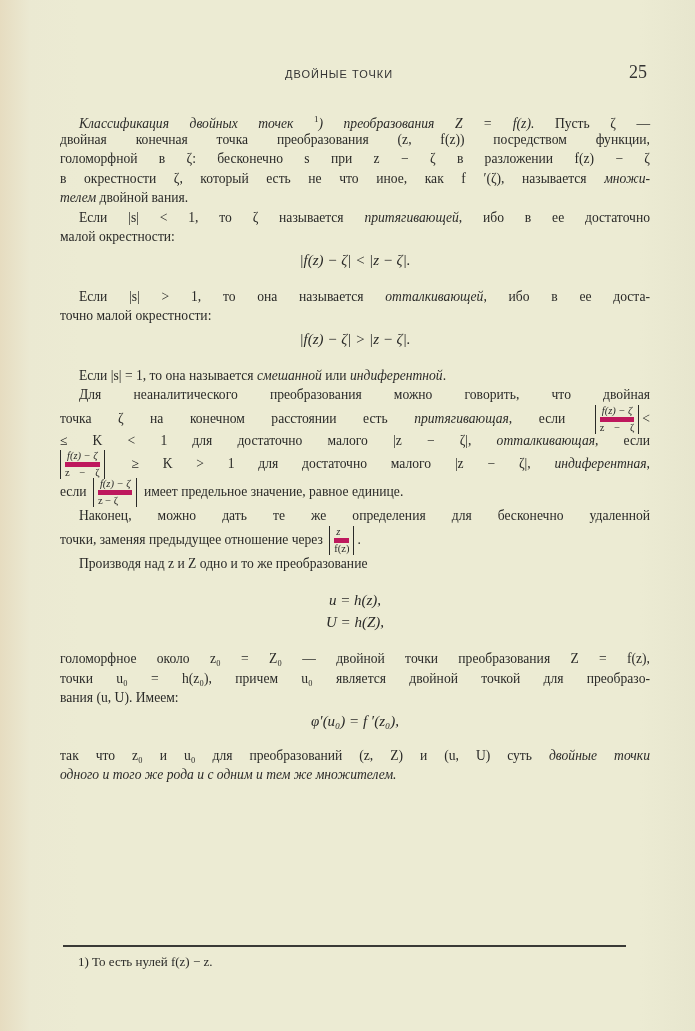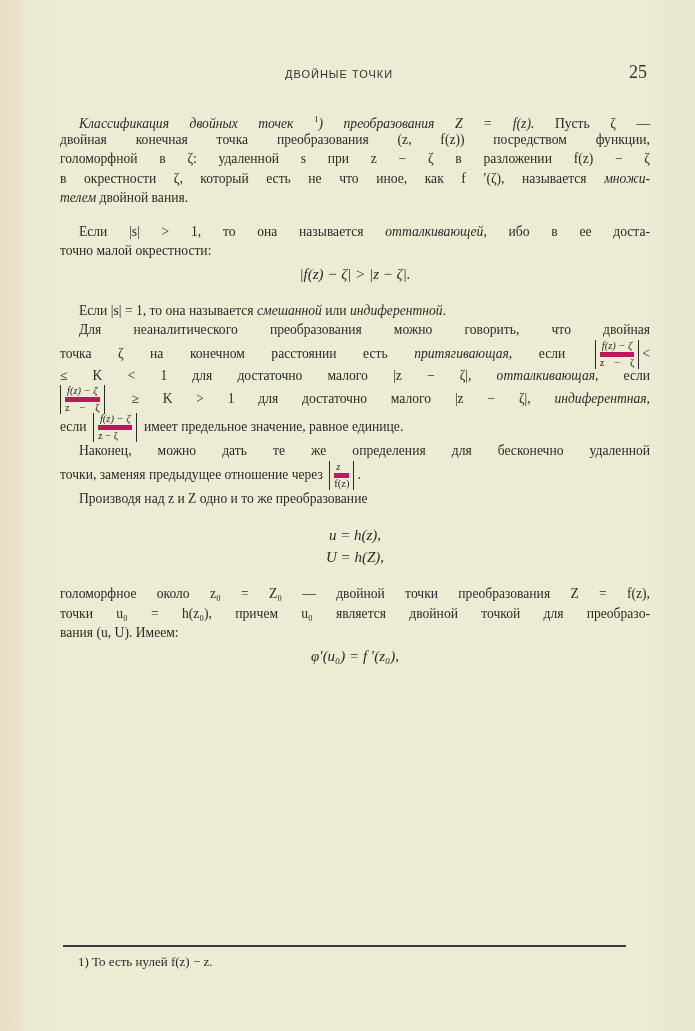--- a/index.html
+++ b/index.html
@@ -43,25 +43,30 @@
     <span class="pagenum">25</span>
   </div>
 
   <div class="body">
 
     <div>
       <span class="line indent" style="padding-left:19px">
         <span class="it">Классификация двойных точек</span>&nbsp;<sup>1</sup><span class="it">) преобразования Z = f(z).</span><span> Пусть ζ —</span>
       </span>
       <span class="line">двойная конечная точка преобразования (z, f(z)) посредством функции,</span>
-      <span class="line">голоморфной в ζ: удаленной s при z − ζ в разложении f(z) − ζ</span>
+      <span class="line">голоморфной в ζ: бесконечно s при z − ζ в разложении f(z) − ζ</span>
       <span class="line"><span>в окрестности ζ, который есть не что иное, как f ′(ζ), называется </span><span class="it">множи-</span></span>
       <span class="line last"><span class="it">телем</span><span> двойной вания.</span></span>
     </div>
 
+    <div>
+      <span class="line indent"><span>Если |s| &lt; 1, то ζ называется </span><span class="it">притягивающей</span><span>, ибо в ее достаточно</span></span>
+      <span class="line last">малой окрестности:</span>
+      <span class="formula m">|f(z) − ζ| &lt; |z − ζ|.</span>
+    </div>
 
     <div style="height:14px"></div>
 
     <div>
       <span class="line indent"><span>Если |s| &gt; 1, то она называется </span><span class="it">отталкивающей</span><span>, ибо в ее доста-</span></span>
       <span class="line last">точно малой окрестности:</span>
       <span class="formula m">|f(z) − ζ| &gt; |z − ζ|.</span>
     </div>
 
     <div style="height:14px"></div>
@@ -105,19 +110,23 @@
 
     <div>
       <span class="line">голоморфное около z₀ = Z₀ — двойной точки преобразования Z = f(z),</span>
       <span class="line">точки u₀ = h(z₀), причем u₀ является двойной точкой для преобразо-</span>
       <span class="line last">вания (u, U). Имеем:</span>
       <span class="formula m">φ′(u₀) = f ′(z₀),</span>
     </div>
 
     <div style="height:12px"></div>
 
+    <div>
+      <span class="line"><span>так что z₀ и u₀ для преобразований (z, Z) и (u, U) суть </span><span class="it">двойные точки</span></span>
+      <span class="line last it">одного и того же рода и с одним и тем же множителем.</span>
+    </div>
   </div>
 
   <div class="footnote-rule"></div>
   <div class="footnote">
     <span>1)</span><span> То есть нулей f(z) − z.</span>
   </div>
 </div>
 
 </body></html>

